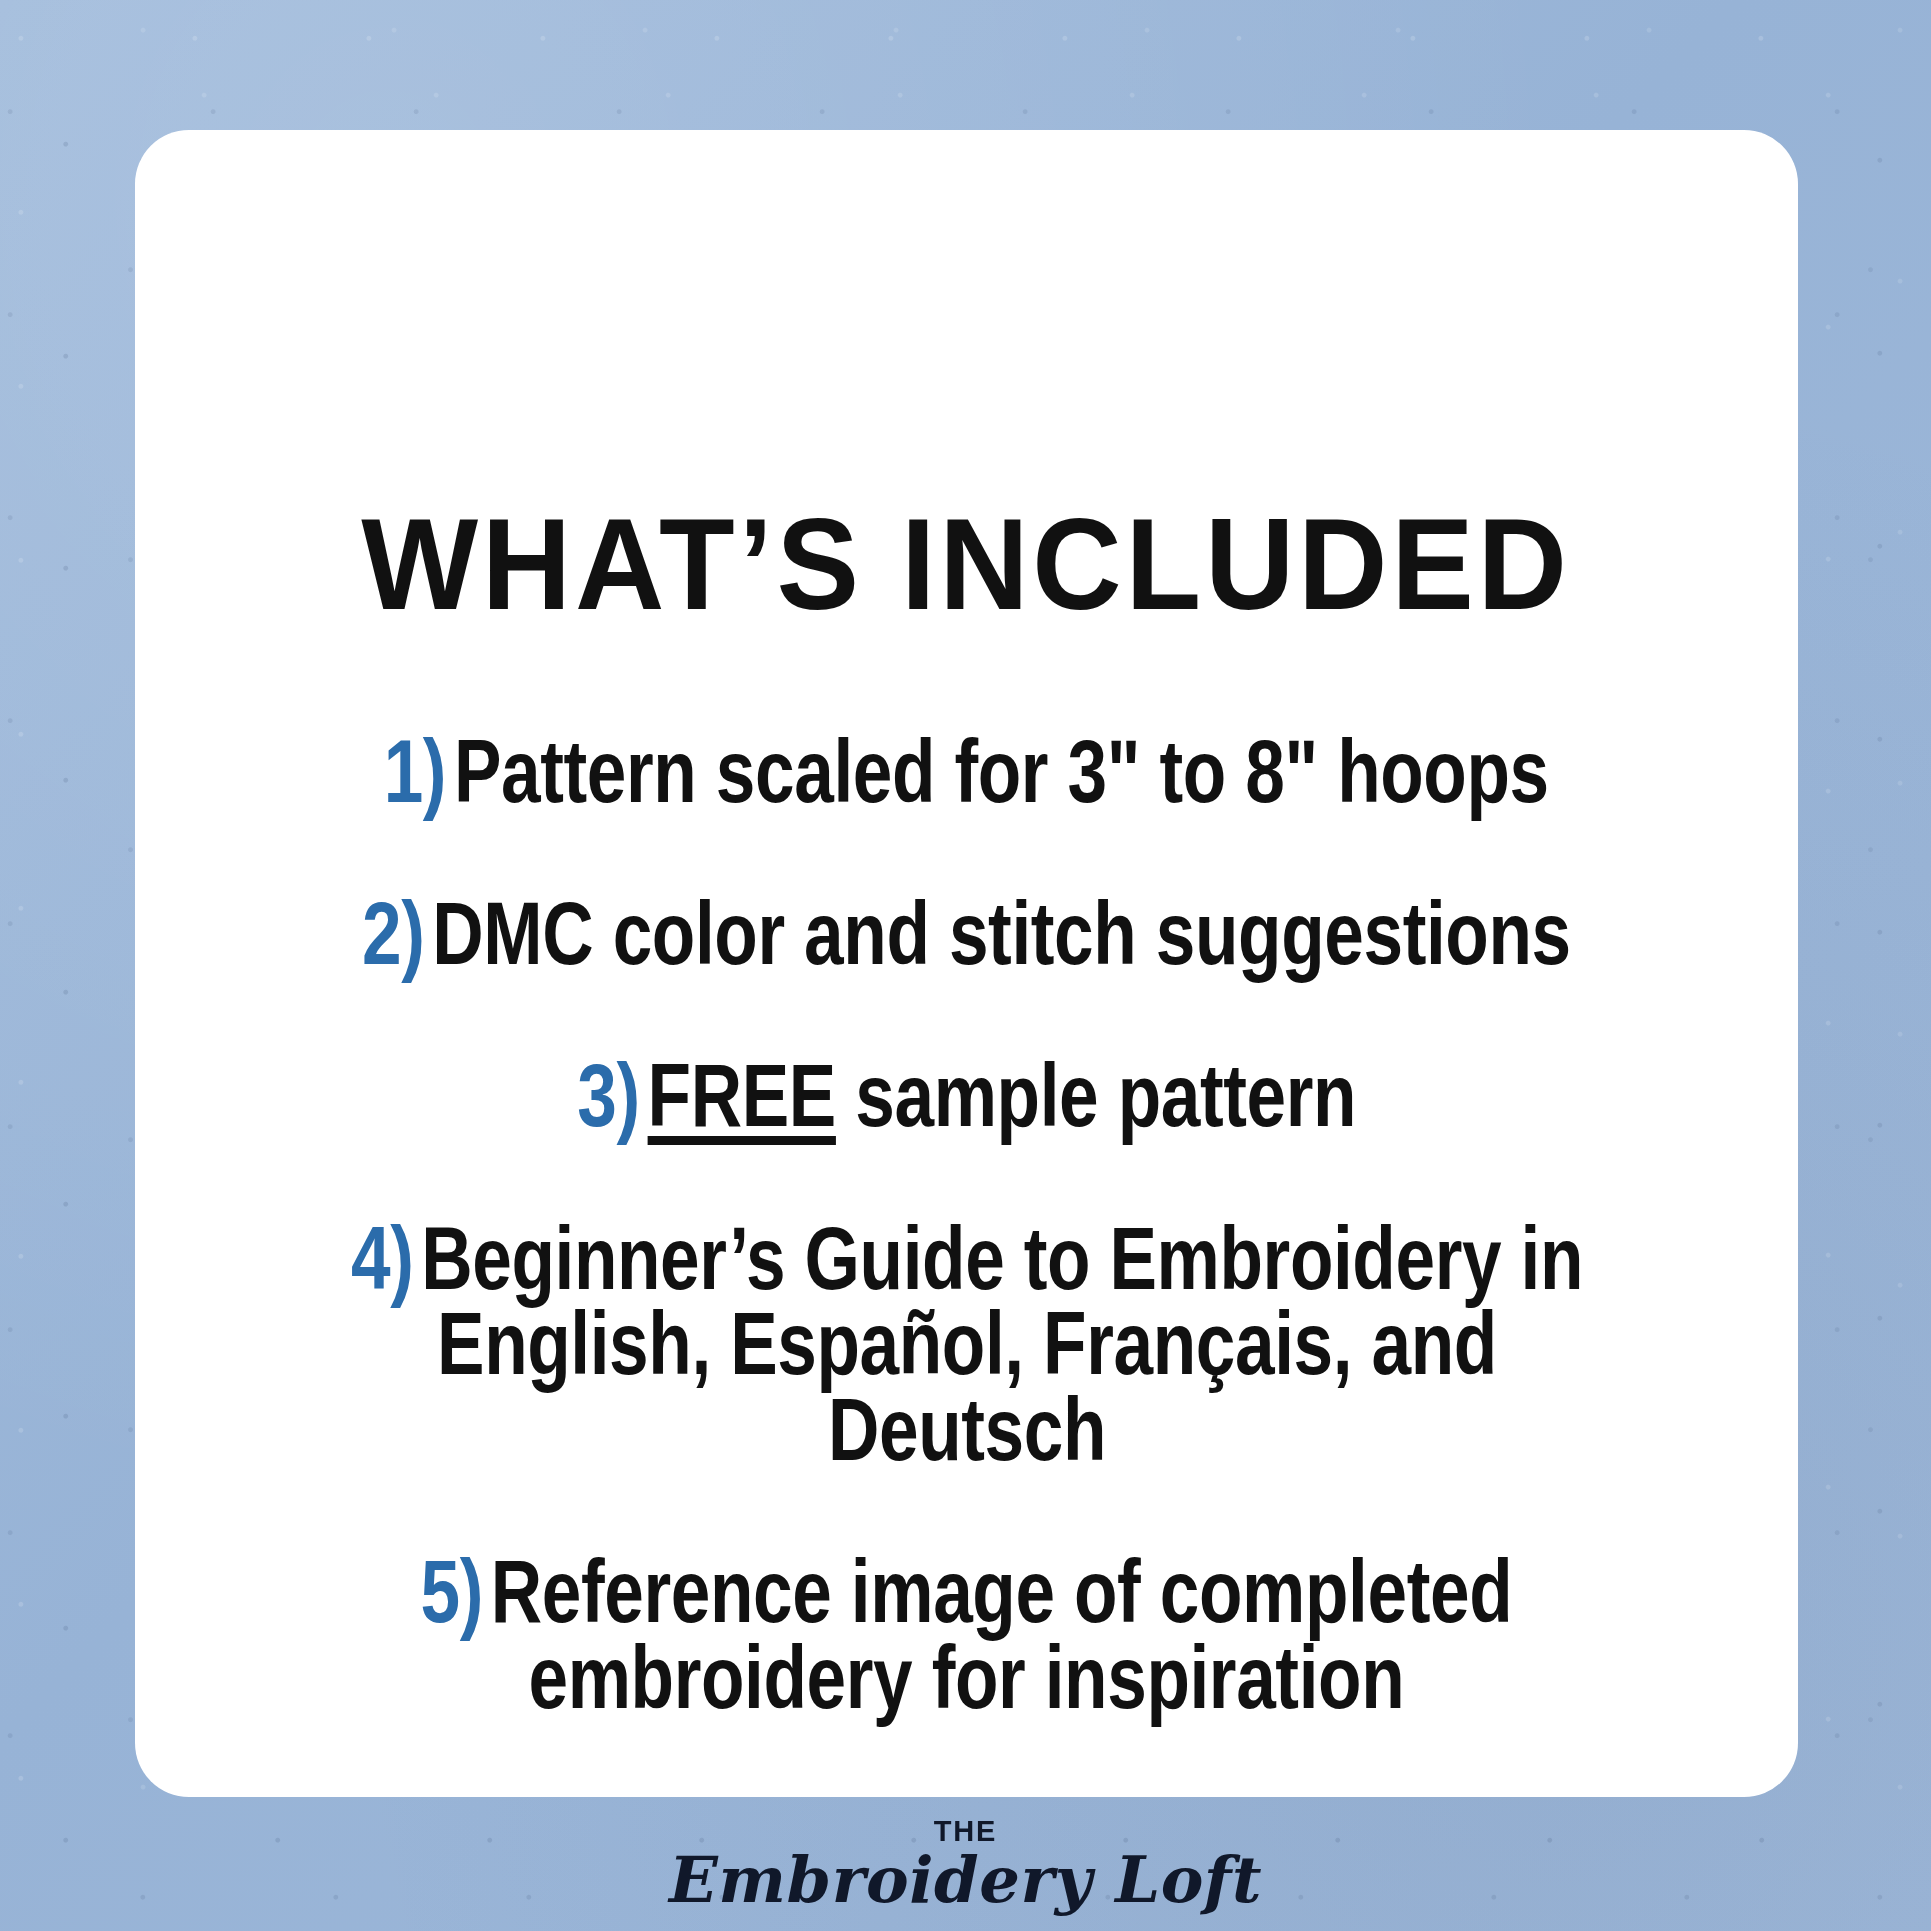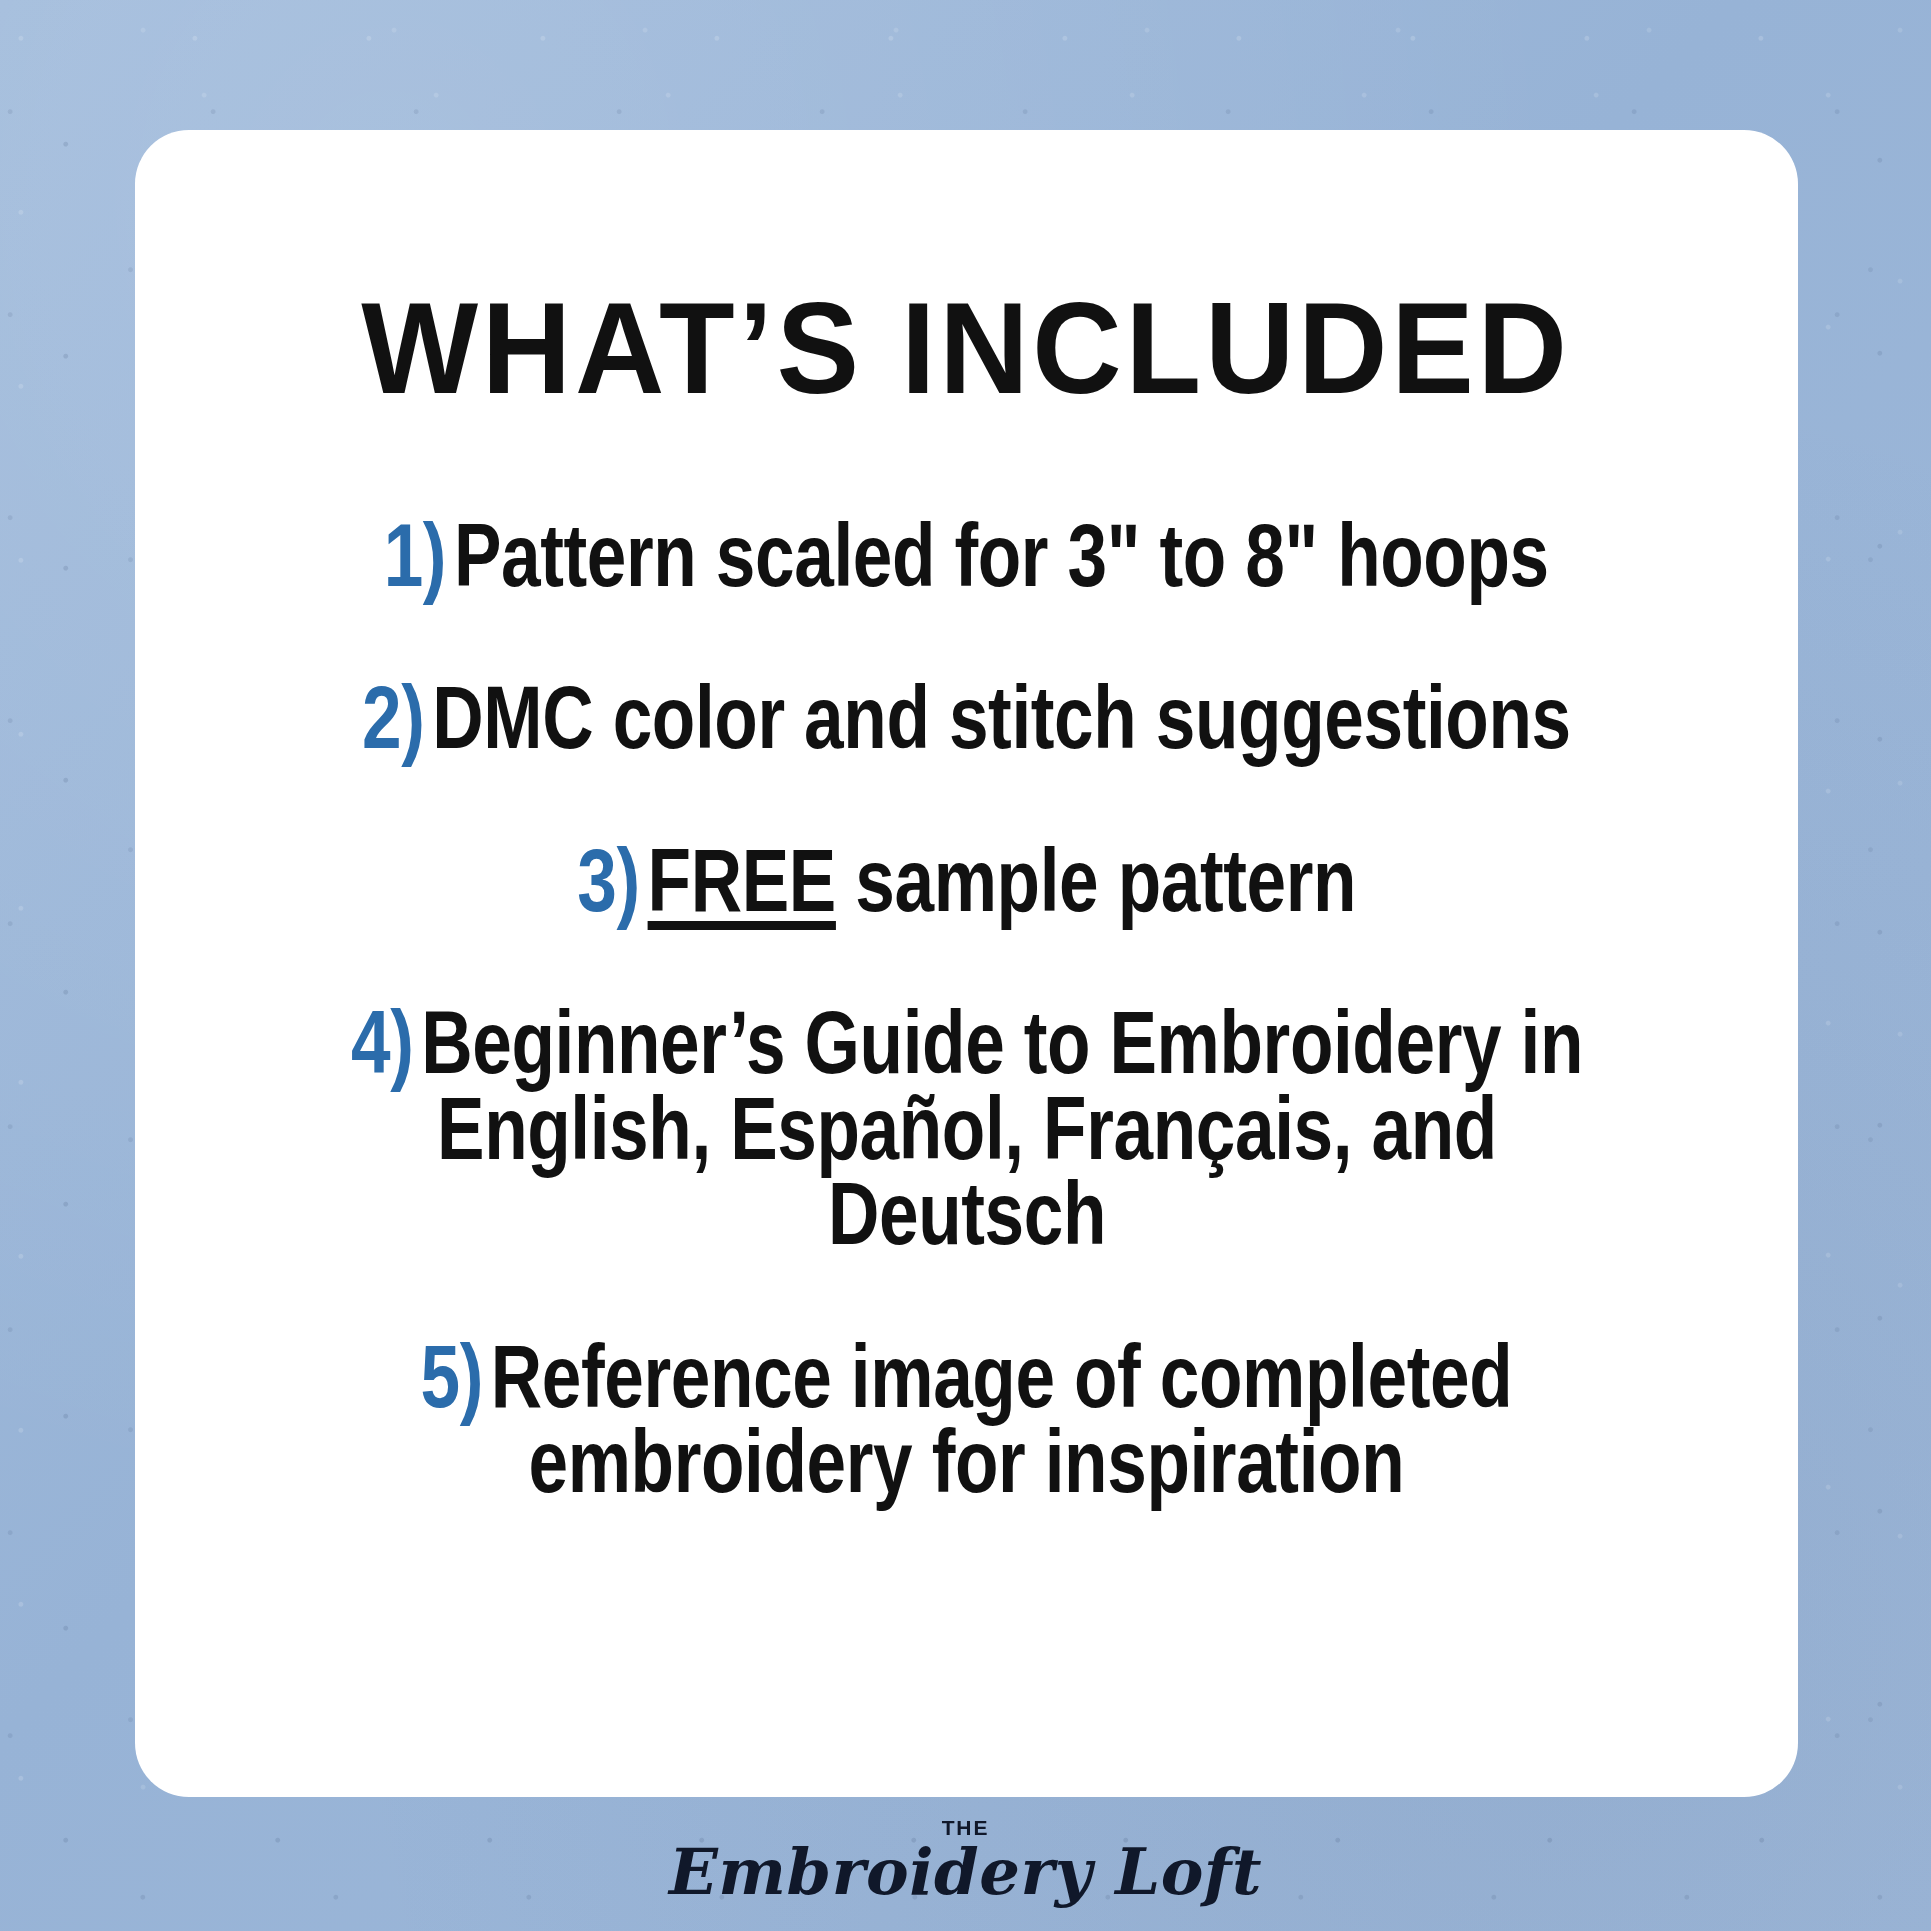--- a/index.html
+++ b/index.html
@@ -46,20 +46,21 @@
     left: 135px;
     top: 130px;
     width: 1663px;
     height: 1667px;
     background: #ffffff;
     border-radius: 54px;
     box-sizing: border-box;
     display: flex;
     flex-direction: column;
     align-items: center;
+    justify-content: flex-end;
   }
 
   #page-title {
     margin-top: 154px;
     font-family: "Liberation Sans", sans-serif;
     font-weight: 700;
     font-size: 129px;
     line-height: 1;
     letter-spacing: 3.9px;
     color: #111111;
@@ -117,21 +118,21 @@
     right: 0;
     top: 1817px;
     text-align: center;
     line-height: 1;
   }
 
   #logo-the {
     display: block;
     font-family: "Liberation Sans", sans-serif;
     font-weight: 700;
-    font-size: 21px;
+    font-size: 29px;
     letter-spacing: 1.9px;
     color: #10182a;
   }
 
   #logo-name {
     display: block;
     margin-top: 1.9px;
     font-family: "DejaVu Serif", serif;
     font-style: italic;
     font-weight: 700;

